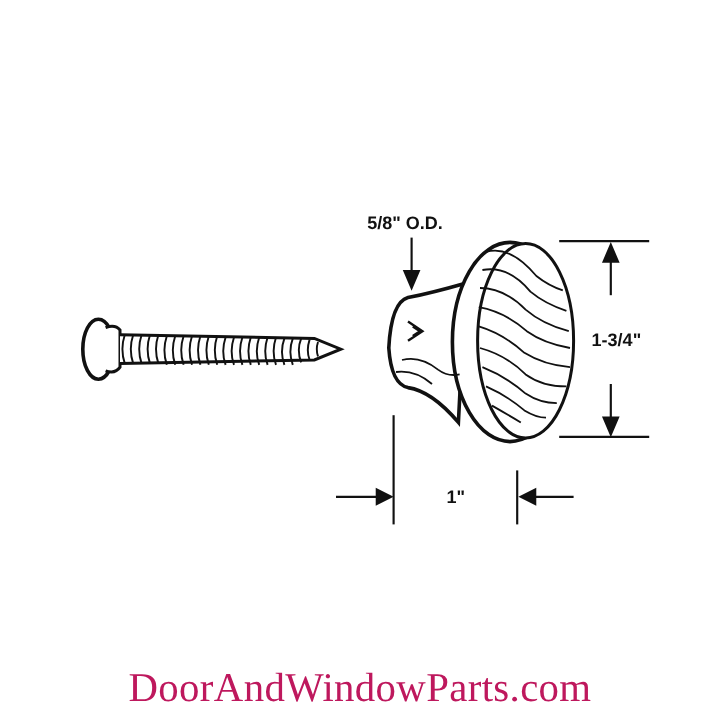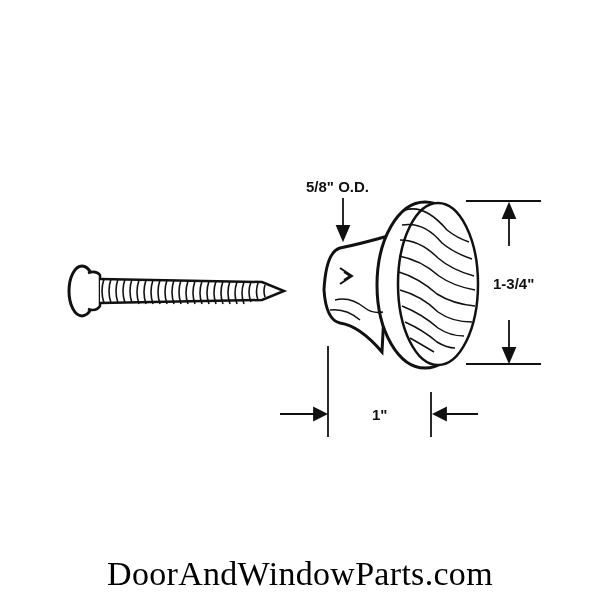--- a/index.html
+++ b/index.html
@@ -1,19 +1,19 @@
 <!DOCTYPE html>
 <html><head>
 <meta charset="utf-8">
 <style>
   html, body { margin:0; padding:0; background:#ffffff; }
   body { width:600px; height:600px; position:relative; overflow:hidden; }
   #diagram { position:absolute; left:0; top:0; width:600px; height:600px; }
   .label { position:absolute; font-family:"Liberation Sans", sans-serif; font-weight:bold; font-size:15px; color:#111; white-space:nowrap; }
-  .watermark { position:absolute; left:0; width:600px; top:555px; text-align:center; font-family:"Liberation Serif", serif; font-size:34px; color:#000000; letter-spacing:0.3px; }
+  .watermark { position:absolute; left:0; width:600px; top:555px; text-align:center; font-family:"Liberation Serif", serif; font-size:34px; color:#be185d; letter-spacing:0.3px; }
 </style>
 </head>
 <body>
 
 <svg id="diagram" viewBox="0 0 600 600" xmlns="http://www.w3.org/2000/svg">
 
   <g stroke="#111" fill="none" stroke-width="3">
     <ellipse cx="82" cy="291" rx="13" ry="25" fill="#fff"></ellipse>
     <path d="M88 273 Q96 270 100 275 L100 306 Q96 312 88 309" fill="#fff" stroke-width="2.5"></path>
     <path d="M100 279 L262 282 L284 291 L262 300 L100 303" fill="#fff" stroke-width="2.5"></path>

